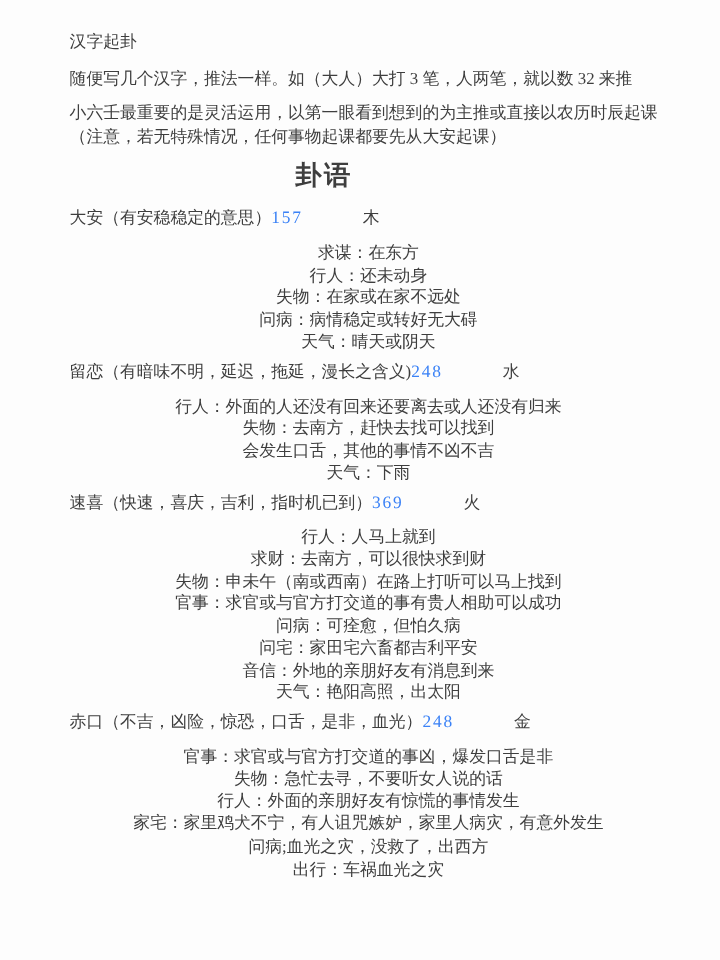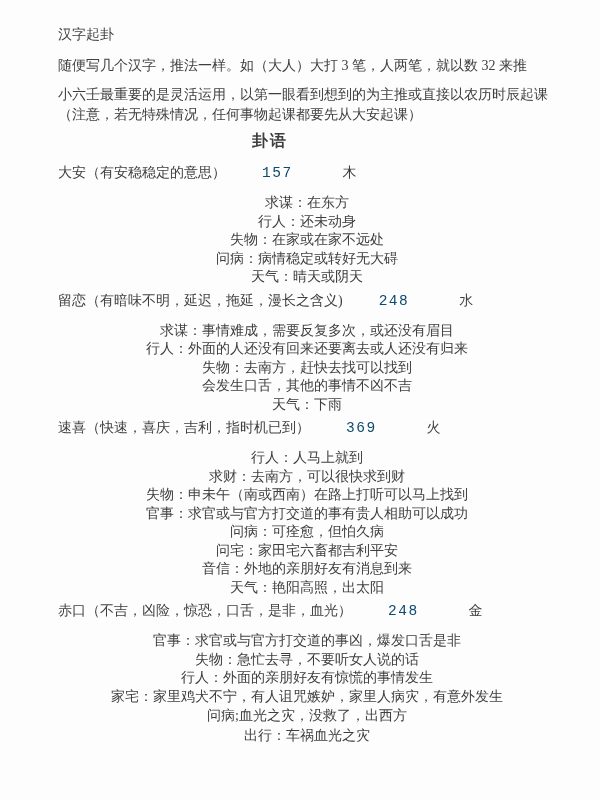--- a/index.html
+++ b/index.html
@@ -14,36 +14,35 @@
   }
   .doc { padding: 26px 44px 0 58px; }
   p { margin: 0; white-space: nowrap; }
 
   .doc-title { margin: 0 0 13px; }
   .intro-p1 { margin: 0 0 10px; }
   .intro-p2 { margin: 0 0 6px; }
   .intro-line { display: block; line-height: 20px; white-space: nowrap; }
 
   .gua-heading {
-    font-size: 16px;
+    font-size: 22px;
     font-weight: bold;
     text-align: center;
     margin: 6px 74px 12px 0;
     letter-spacing: 2px;
     white-space: nowrap;
   }
 
   .section { margin: 0 0 5px; }
   .section-header { margin: 0 0 12px; white-space: nowrap; }
   .hex-number {
-    font-family: Liberation Mono, monospace;
+    font-family: Liberation Serif, serif;
     font-size: 14.5px;
     letter-spacing: 1.5px;
-    color: #0c4a6e;
-    margin-left: 36px;
+    color: #3b82f6;
   }
   .hex-element { margin-left: 50px; }
 
   .para { margin: 0; text-align: center; }
   .para + .para { margin-top: 1px; }
   .detail-line { line-height: 18.5px; white-space: nowrap; }
 </style>
 </head>
 <body>
 
@@ -62,21 +61,20 @@
           <p class="detail-line">求谋：在东方</p>
           <p class="detail-line">行人：还未动身</p>
           <p class="detail-line">失物：在家或在家不远处</p>
           <p class="detail-line">问病：病情稳定或转好无大碍</p>
           <p class="detail-line">天气：晴天或阴天</p>
         </div>
       </div>
       <div class="section">
         <p class="section-header"><span>留恋（有暗味不明，延迟，拖延，漫长之含义)</span><span class="hex-number">248</span><span class="hex-element">水</span></p>
         <div class="para">
-          <p class="detail-line">求谋：事情难成，需要反复多次，或还没有眉目</p>
           <p class="detail-line">行人：外面的人还没有回来还要离去或人还没有归来</p>
           <p class="detail-line">失物：去南方，赶快去找可以找到</p>
           <p class="detail-line">会发生口舌，其他的事情不凶不吉</p>
           <p class="detail-line">天气：下雨</p>
         </div>
       </div>
       <div class="section">
         <p class="section-header"><span>速喜（快速，喜庆，吉利，指时机已到）</span><span class="hex-number">369</span><span class="hex-element">火</span></p>
         <div class="para">
           <p class="detail-line">行人：人马上就到</p>

